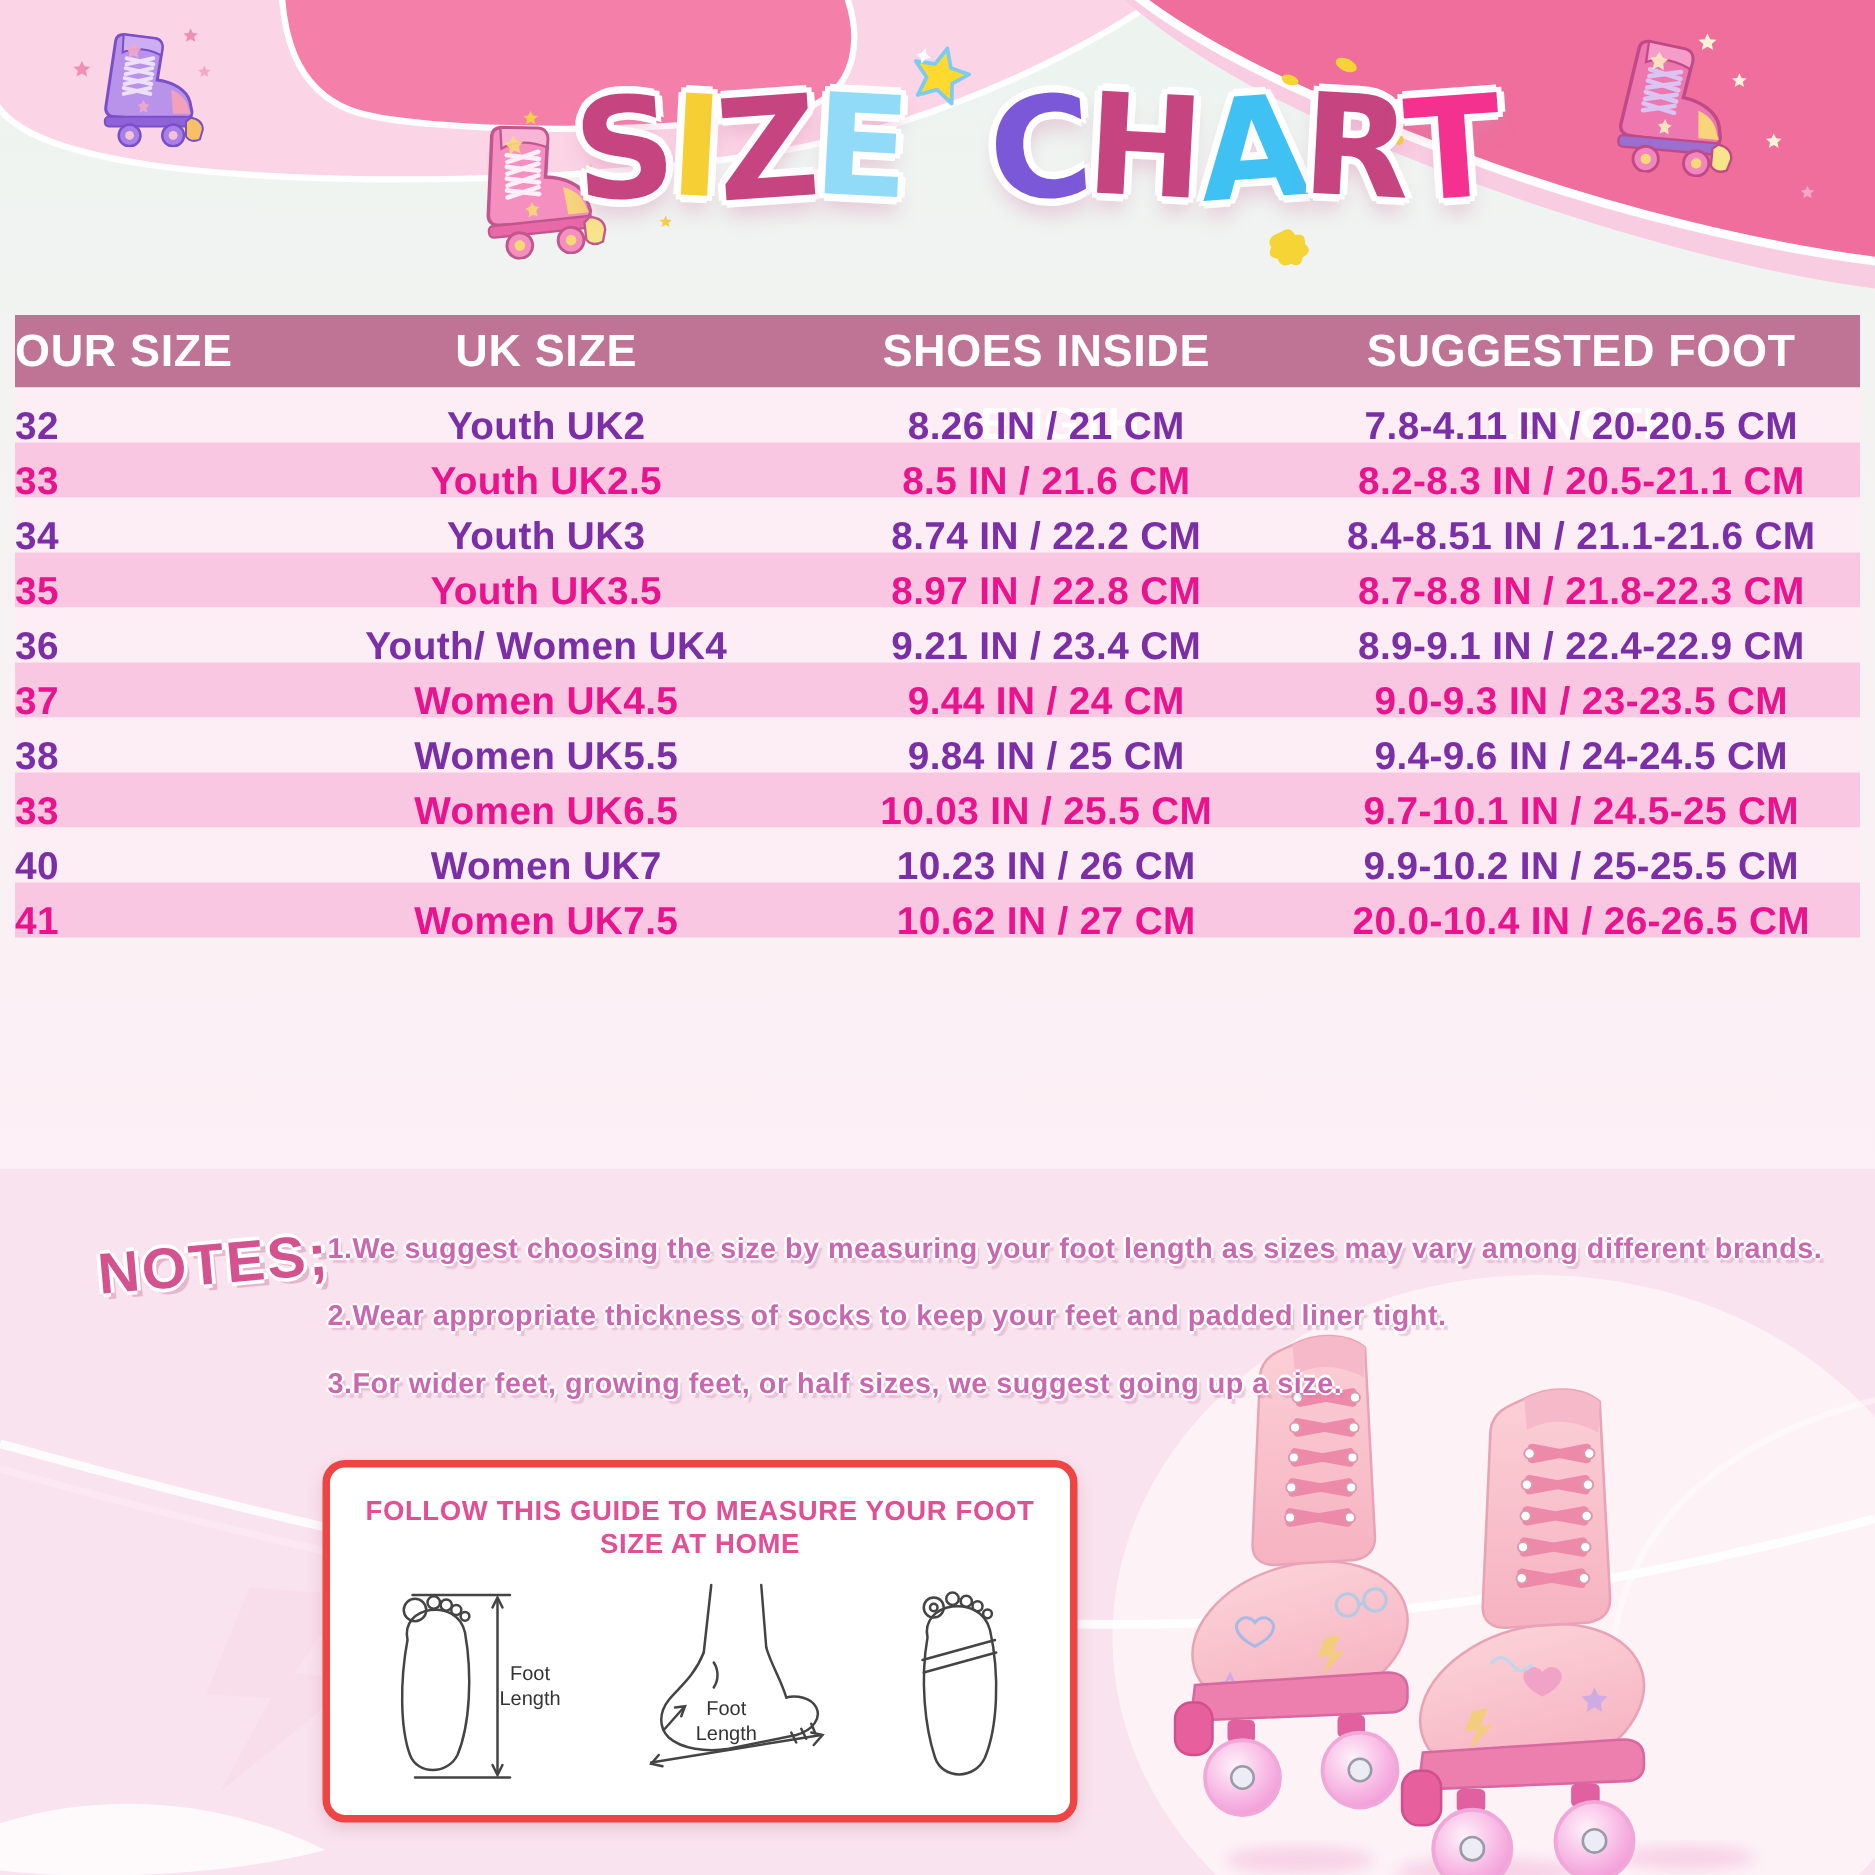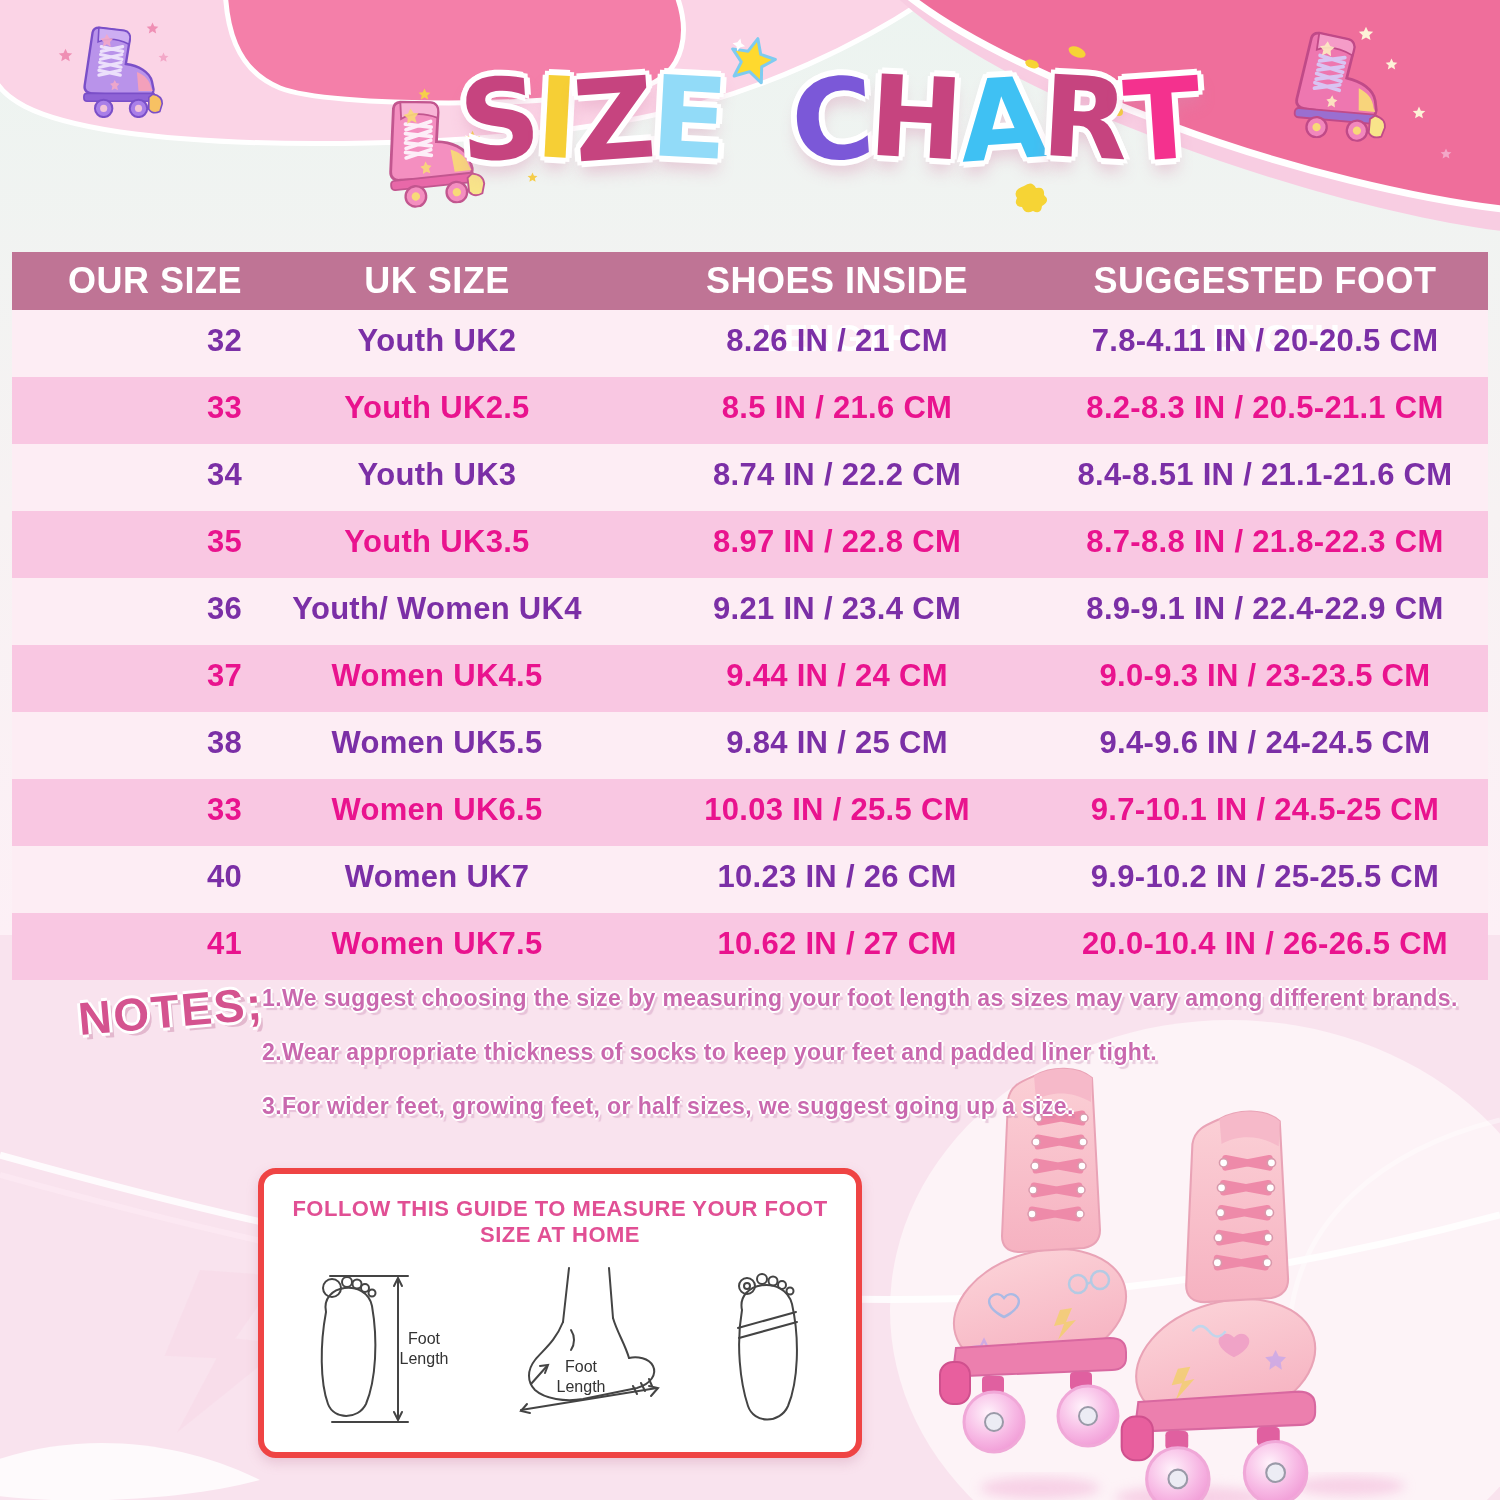--- a/index.html
+++ b/index.html
@@ -17,24 +17,24 @@
       0 12px 16px rgba(214,140,176,.45);}
   .bubble:nth-child(odd){transform:rotate(-4deg) translateY(2px);}
   .bubble:nth-child(even){transform:rotate(3deg);}
   .word-gap{display:inline-block;width:10px;}
   .title-star{display:inline-block;vertical-align:top;transform:translateY(-28px) rotate(14deg);margin:0 2px;}
 
   
   .size-table{position:absolute;left:12px;top:252px;width:1476px;z-index:5;}
   .thead{display:flex;height:58px;line-height:58px;background:#bf7495;color:#ffffff;
     font-weight:bold;font-size:36px;letter-spacing:.5px;}
-  .trow{display:flex;height:67px;line-height:62.5px;font-weight:bold;font-size:31px;letter-spacing:.3px;}
+  .trow{display:flex;height:44px;line-height:62.5px;font-weight:bold;font-size:31px;letter-spacing:.3px;}
   .trow.light{background:#fdedf4;color:#7b2fa6;}
   .trow.pink{background:#f9c7e2;color:#e9138e;}
-  .c1{width:230px;text-align:right;}
+  .c1{width:230px;text-align:left;}
   .c2{width:390px;text-align:center;}
   .c3{width:410px;text-align:center;}
   .c4{flex:1;text-align:center;}
 
   
   .notes-label{position:absolute;left:78px;top:984px;font-size:46px;font-weight:bold;color:#d4538f;
     letter-spacing:2px;transform:rotate(-5deg);z-index:5;
     text-shadow:-3px 0 0 #fff,3px 0 0 #fff,0 -3px 0 #fff,0 3px 0 #fff,4px 5px 0 rgba(186,104,146,.35);}
   .note-line{position:absolute;left:262px;font-size:23px;font-weight:bold;color:#c968ae;letter-spacing:.4px;z-index:5;
     text-shadow:-2px 0 0 #fff,2px 0 0 #fff,0 -2px 0 #fff,0 2px 0 #fff,3px 4px 1px rgba(196,130,176,.35);}

